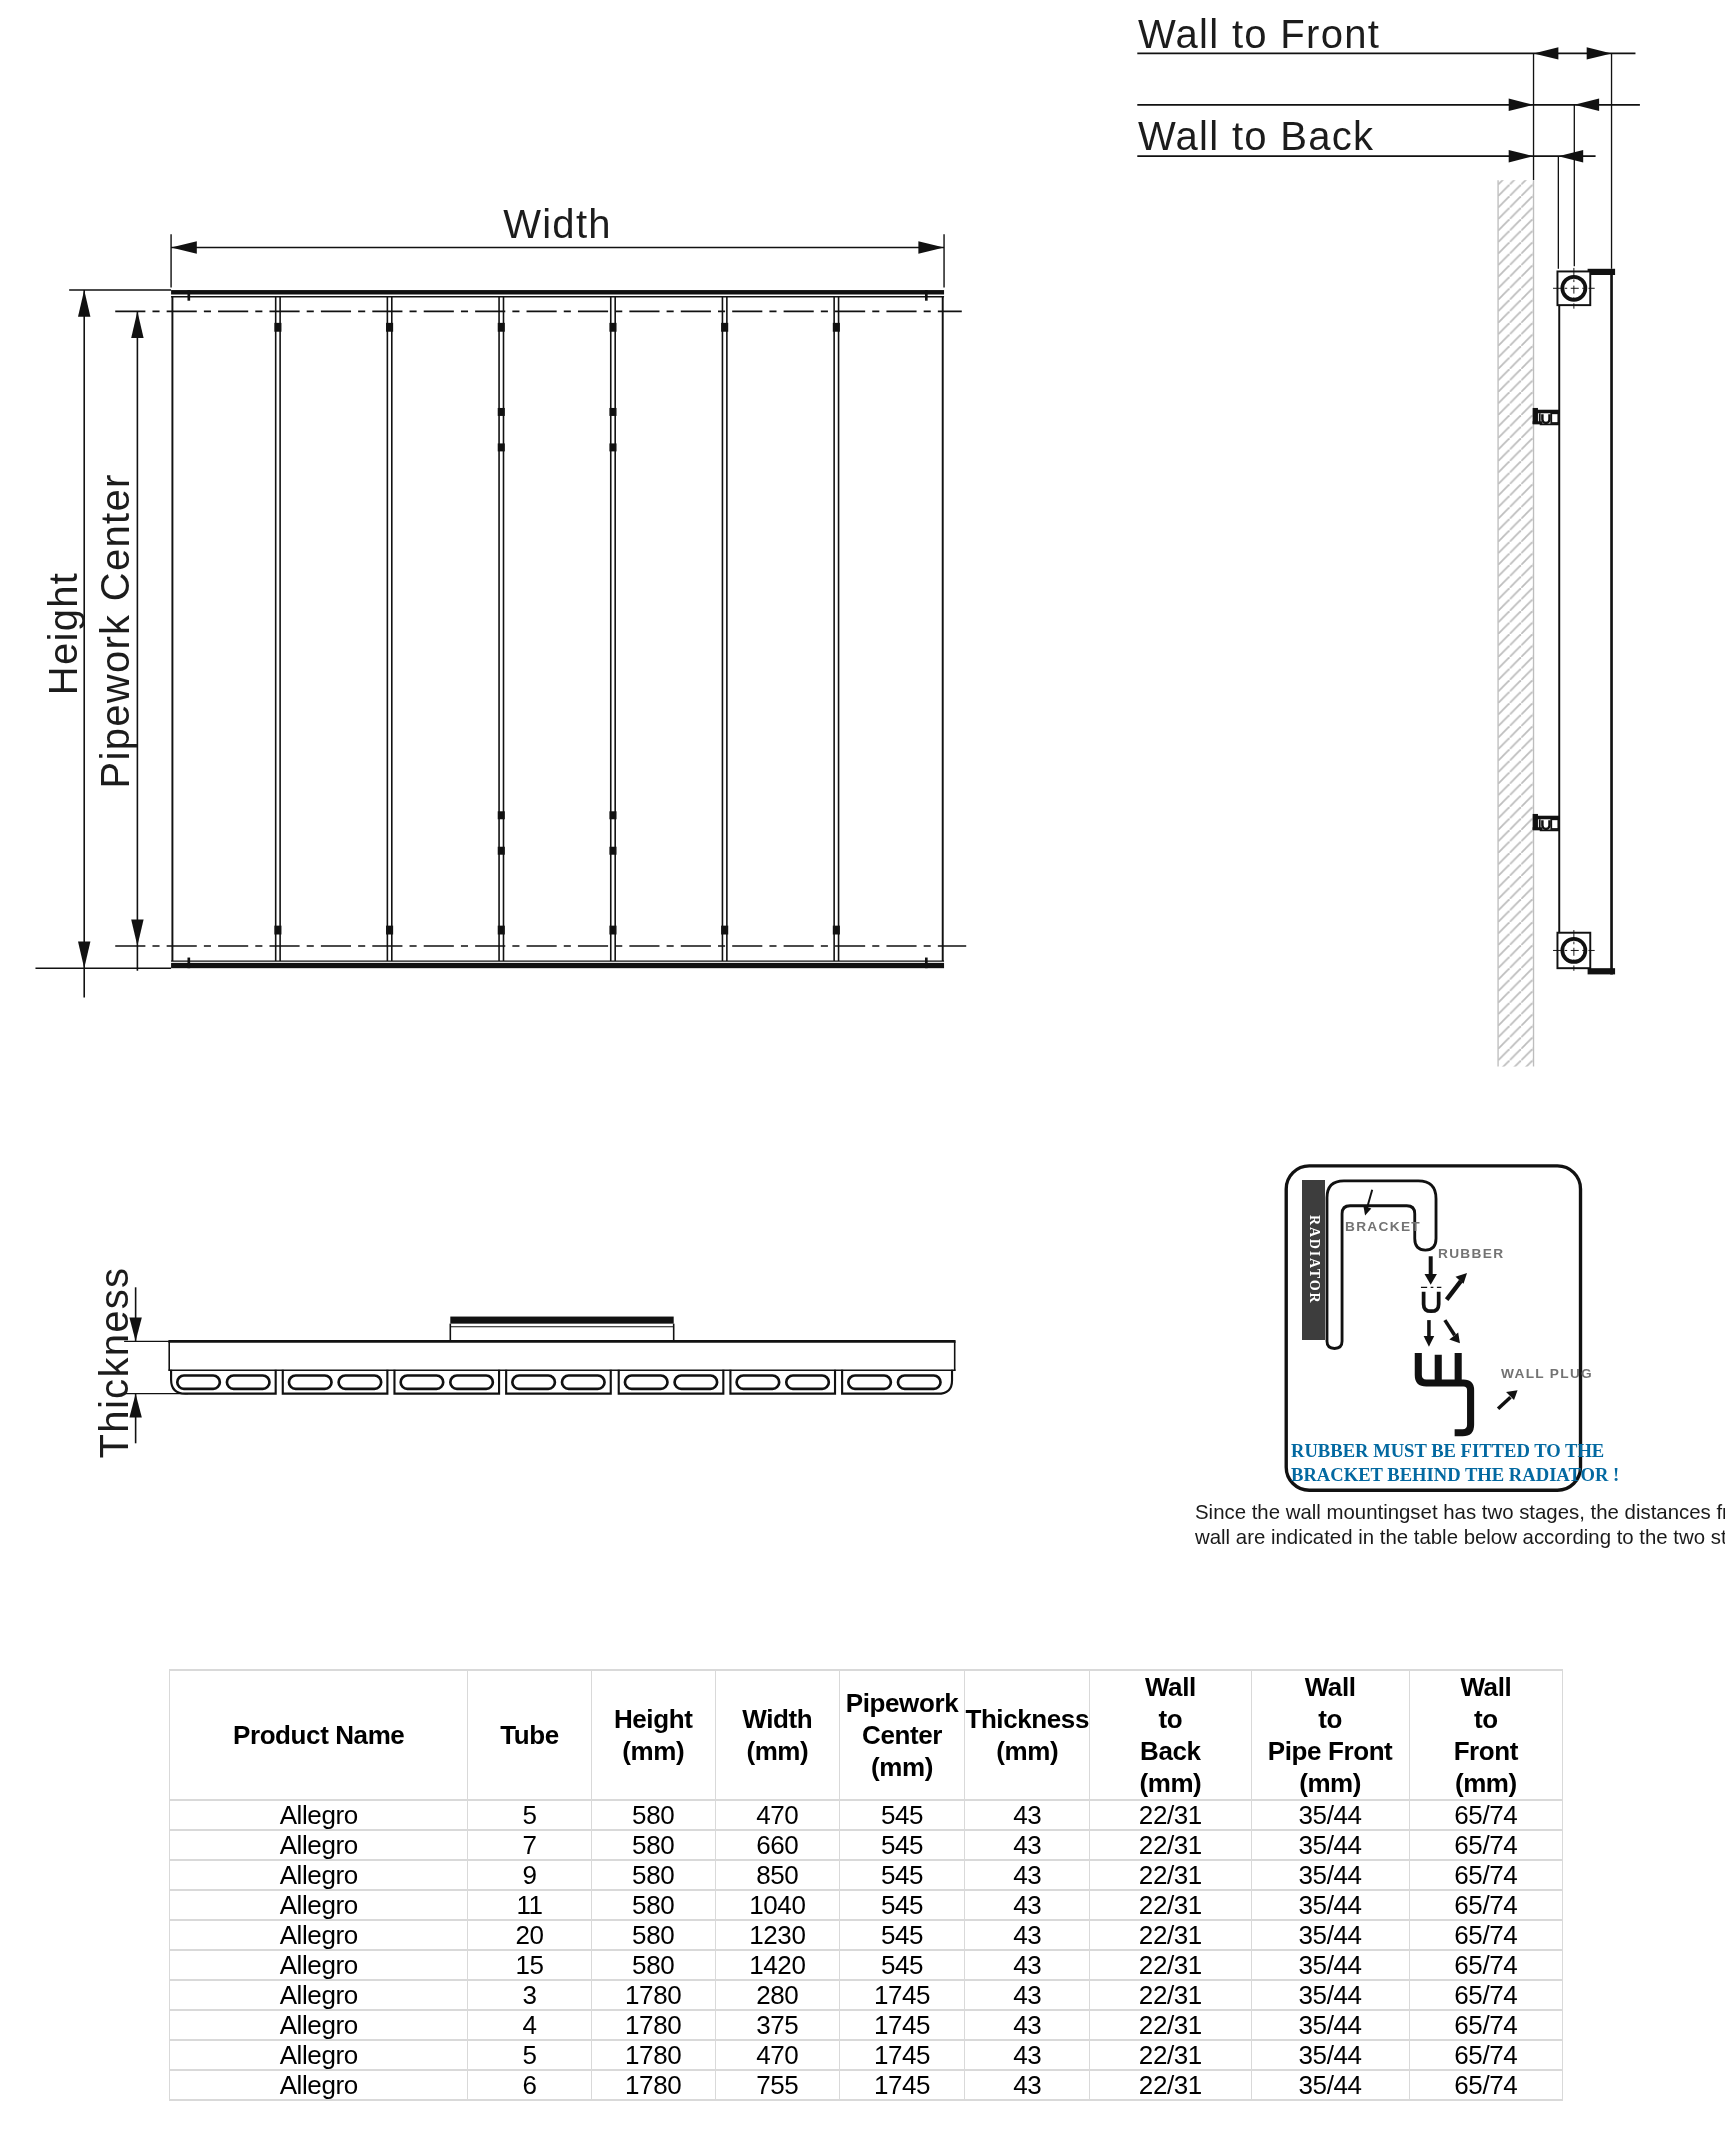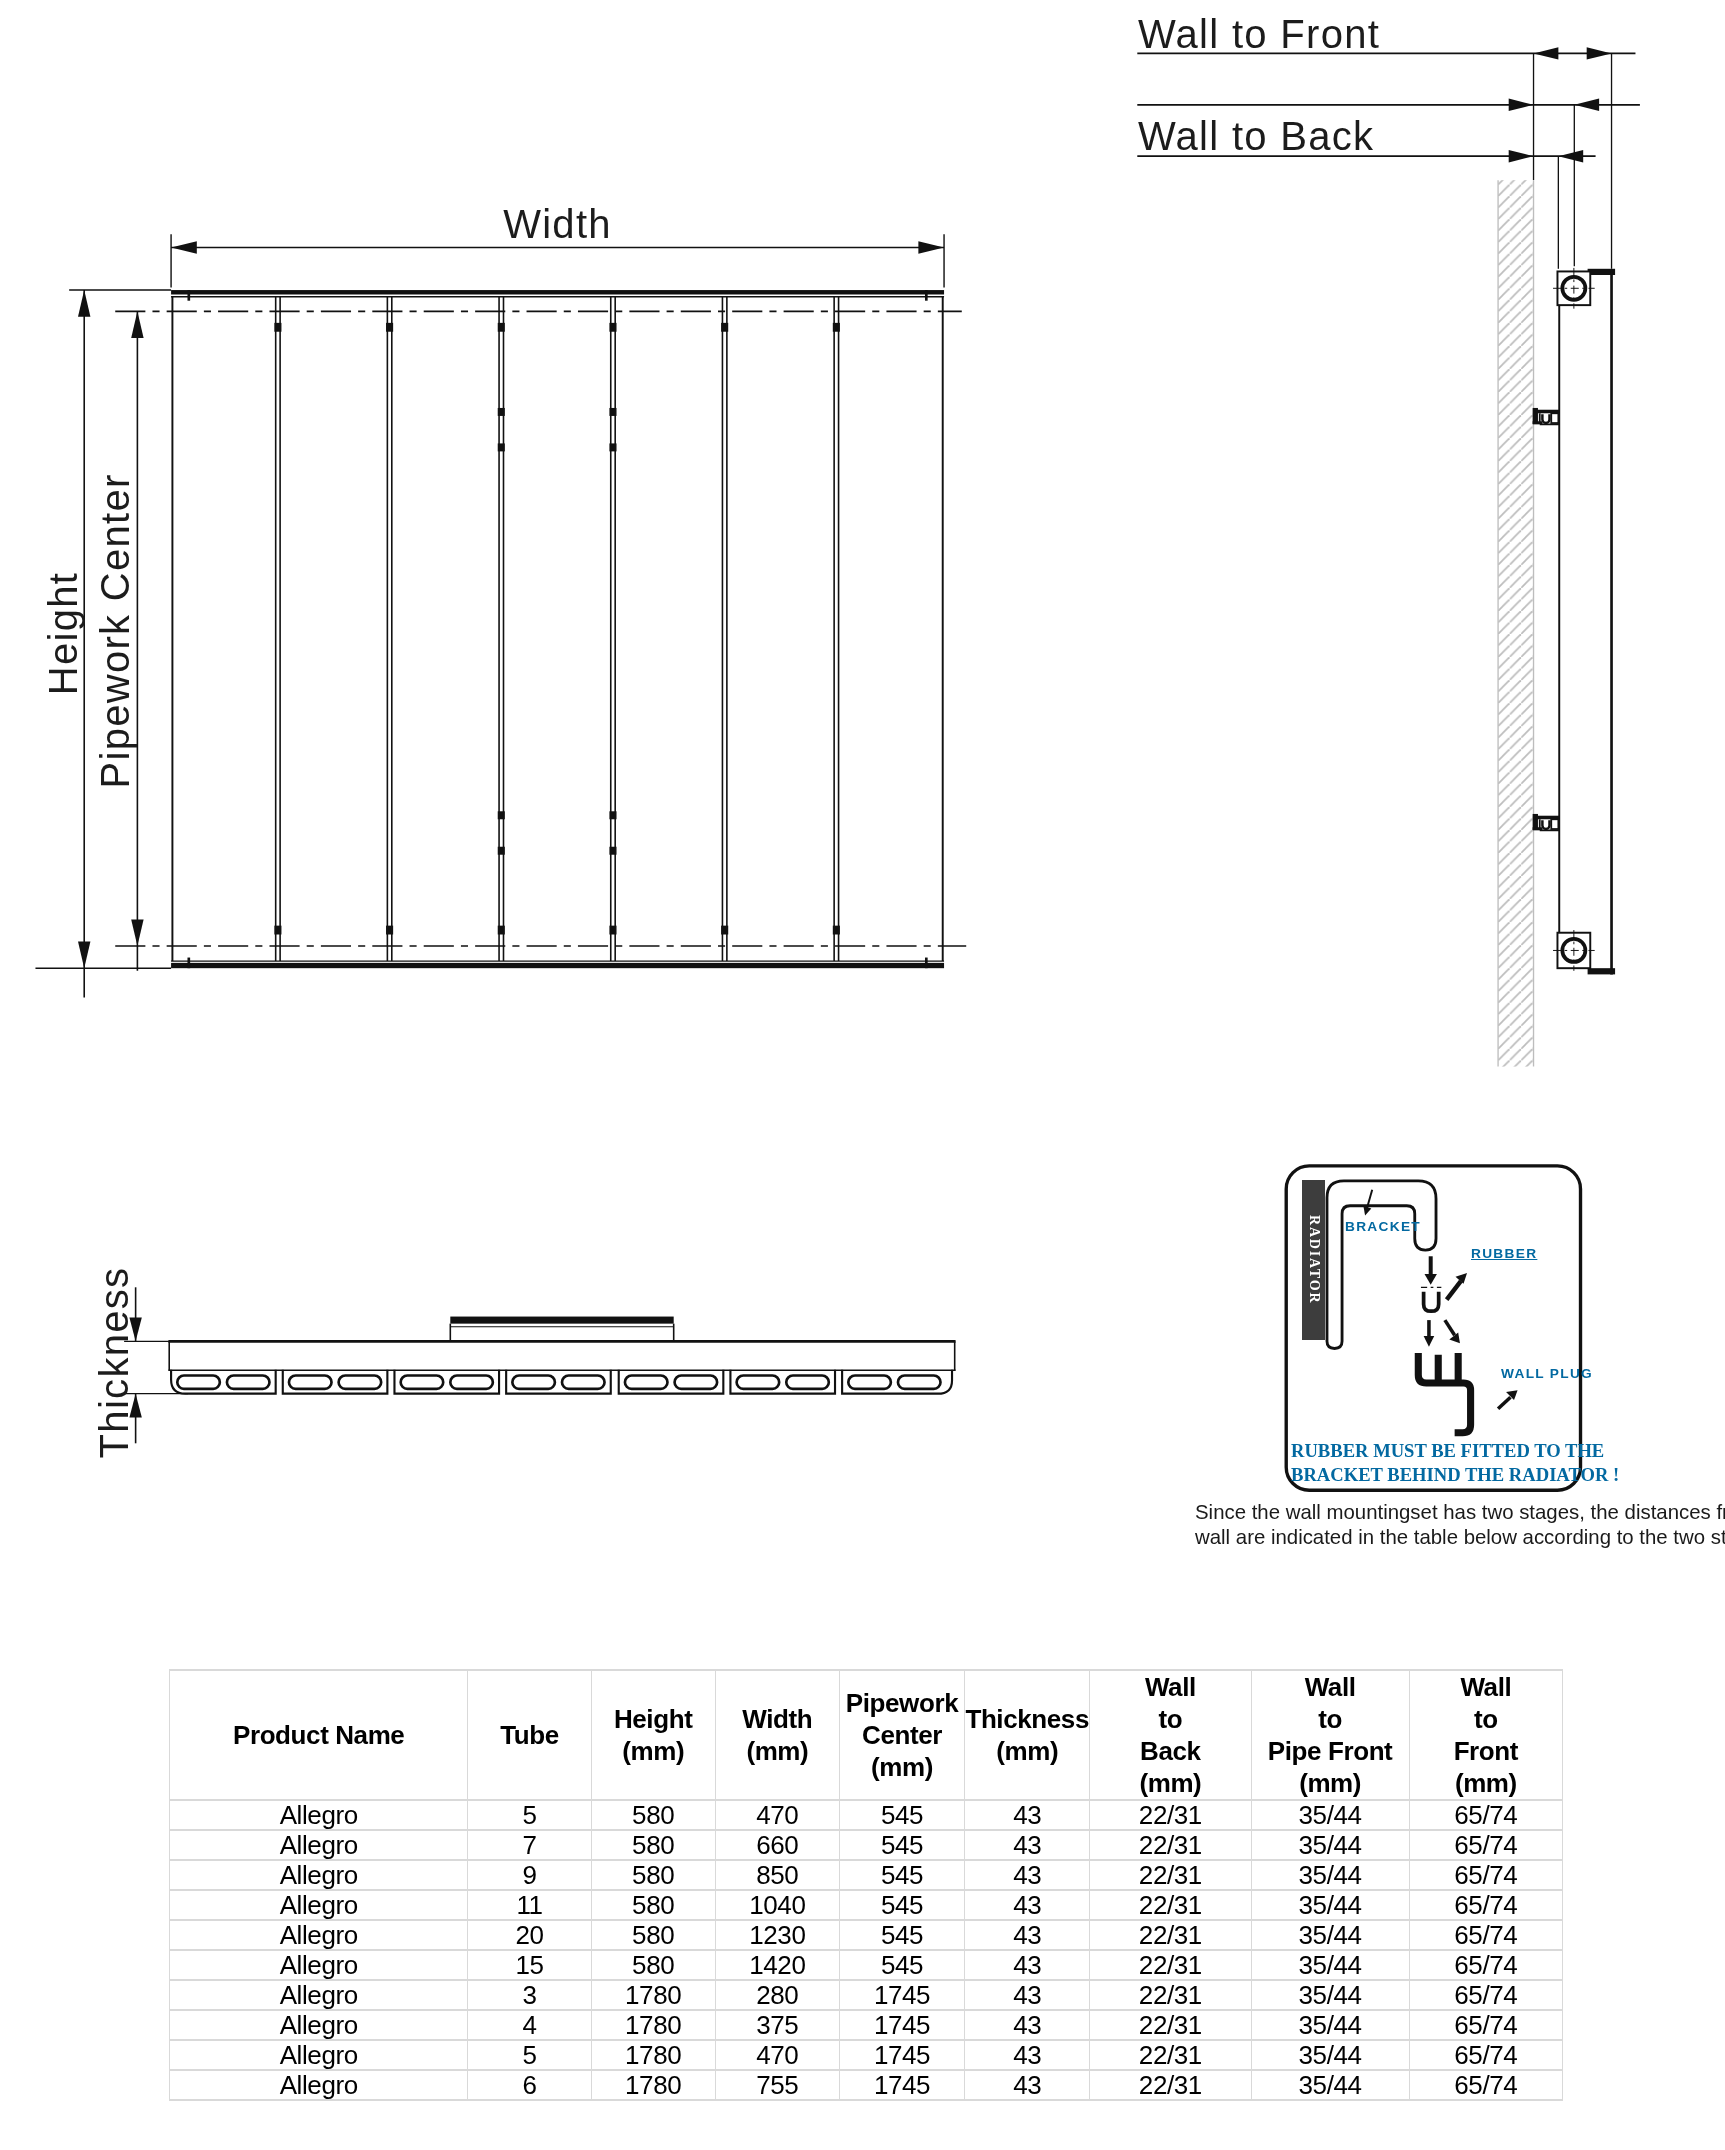--- a/index.html
+++ b/index.html
@@ -3,21 +3,21 @@
 <meta charset="utf-8">
 <style>
   html,body{margin:0;padding:0;background:#ffffff;}
   #stage{position:relative;width:1725px;height:2150px;background:#ffffff;overflow:hidden;
          font-family:"Liberation Sans",sans-serif;color:#111;}
   #stage svg{position:absolute;left:0;top:0;}
   .abs{position:absolute;text-align:right;}
   .tech{font-size:40px;letter-spacing:1.3px;color:#1c1c1c;white-space:nowrap;}
   .rot{transform:rotate(-90deg);transform-origin:center center;text-align:center;height:41px;line-height:41px;}
   .ctr{text-align:center;}
-  .blab{font-size:13.7px;font-weight:bold;letter-spacing:1.3px;color:#0369a1;white-space:nowrap;}
+  .blab{font-size:13.7px;font-weight:bold;letter-spacing:1.3px;color:#737373;white-space:nowrap;}
   .warn{font-family:"Liberation Serif",serif;font-size:18.6px;font-weight:bold;color:#0369a1;width:286px;text-align:center;white-space:nowrap;}
   .note{font-size:20.4px;color:#1a1a1a;width:479px;text-align:center;white-space:nowrap;}
   .radbar{width:23px;height:160px;background:#3d3d3d;color:#fff;writing-mode:vertical-rl;
           font-family:"Liberation Serif",serif;font-weight:bold;font-size:14px;letter-spacing:1.8px;
           display:flex;align-items:center;justify-content:center;}
   
   #spec{position:absolute;left:169px;top:1669px;width:1394px;border-collapse:collapse;
         font-size:26px;letter-spacing:-0.4px;color:#000;background:#fff;table-layout:fixed;}
   #spec th,#spec td{border-left:1.8px solid #d9d9d9;border-right:1.8px solid #d9d9d9;
         border-top:2.7px solid #d9d9d9;border-bottom:2.7px solid #d9d9d9;
@@ -250,21 +250,21 @@
 <div class="abs tech" style="left:1138px;top:11.5px;">Wall to Front</div>
 <div class="abs tech" style="left:1138px;top:114px;">Wall to Back</div>
 
 <div class="abs tech ctr" style="left:380px;top:202px;width:355px;">Width</div>
 <div class="abs tech rot" style="left:-8.9px;top:613px;width:145px;">Height</div>
 <div class="abs tech rot" style="left:-40px;top:613px;width:310px;">Pipework Center</div>
 <div class="abs tech rot" style="left:12.4px;top:1342px;width:204px;">Thickness</div>
 
 <div class="abs radbar" style="left:1302px;top:1180px;">RADIATOR</div>
 <div class="abs blab" style="left:1345px;top:1219px;">BRACKET</div>
-<div class="abs blab" style="left:1471px;top:1246px;text-decoration:underline;">RUBBER</div>
+<div class="abs blab" style="left:1438px;top:1246px;">RUBBER</div>
 <div class="abs blab" style="left:1501px;top:1366px;">WALL PLUG</div>
 <div class="abs warn" style="left:1291px;top:1440px;">RUBBER MUST BE FITTED TO THE</div>
 <div class="abs warn" style="left:1291px;top:1464px;">BRACKET BEHIND THE RADIATOR !</div>
 <div class="abs note" style="left:1195px;top:1501px;">Since the wall mountingset has two stages, the distances from the</div>
 <div class="abs note" style="left:1195px;top:1526px;">wall are indicated in the table below according to the two stages</div>
 
 <table id="spec">
   <colgroup>
     <col style="width:298px">
         <col style="width:123px">

